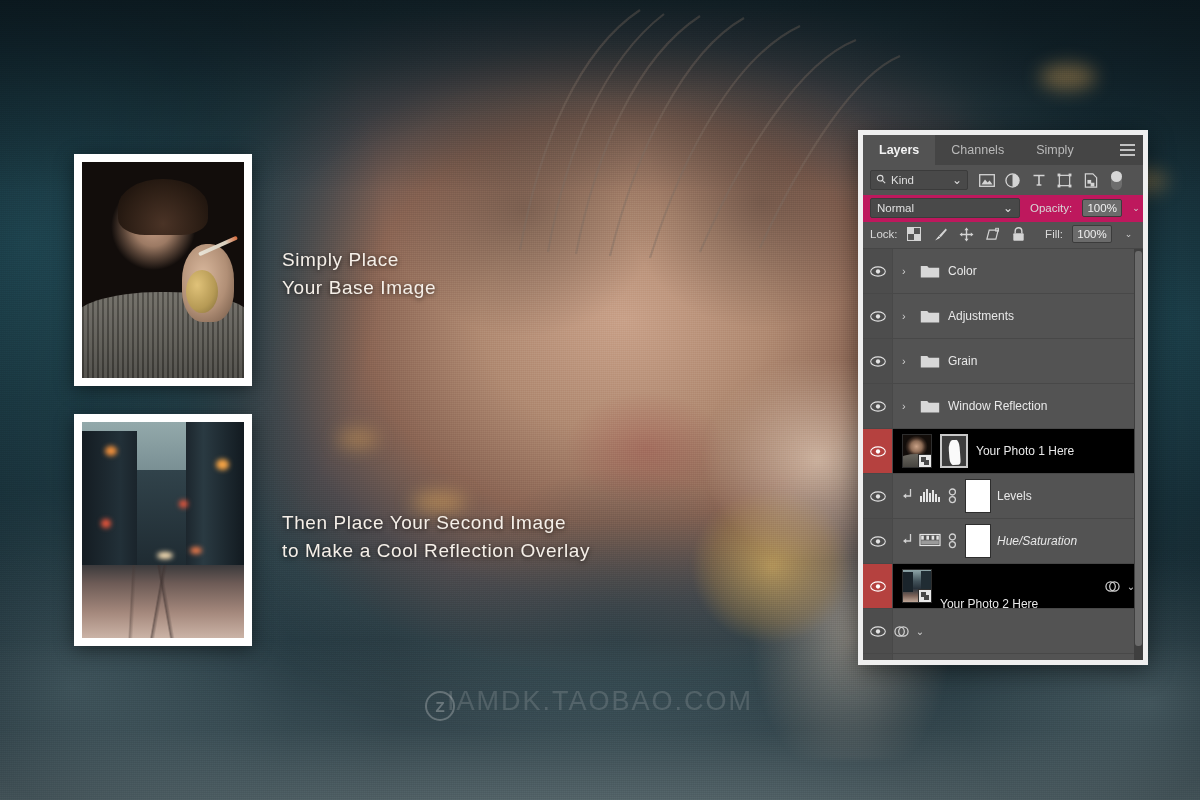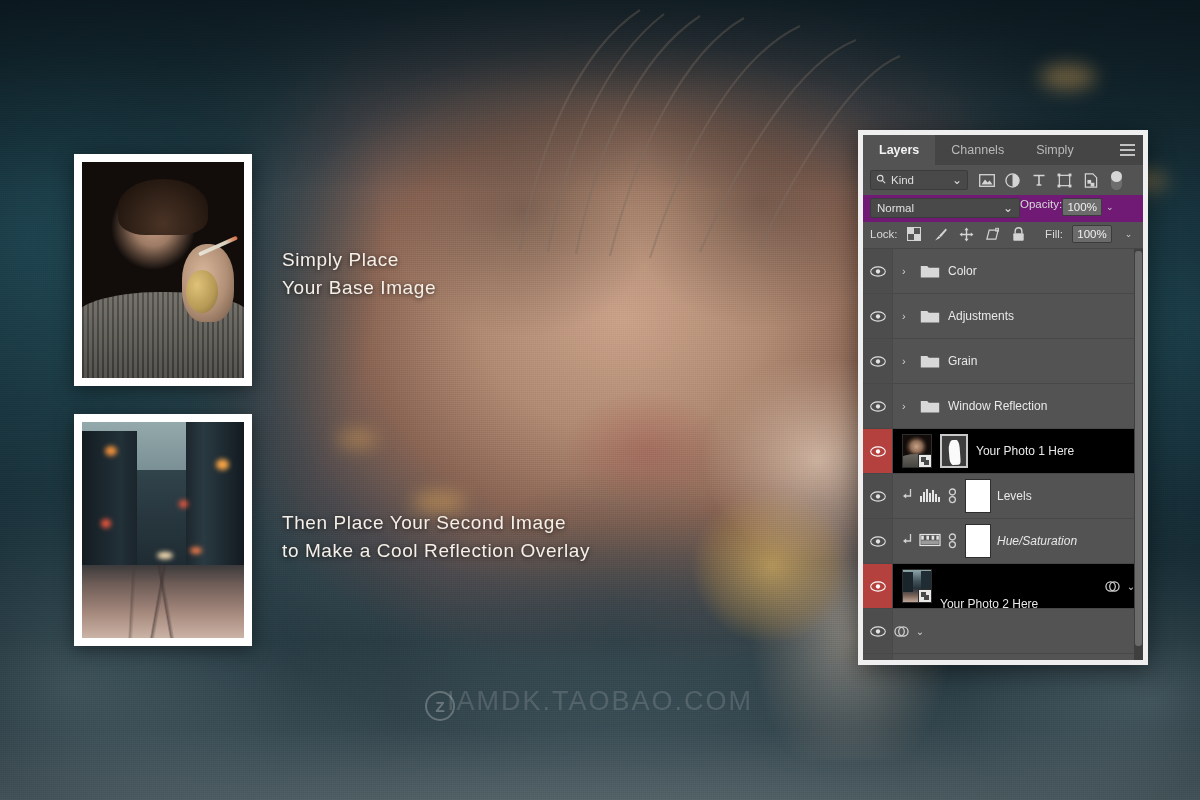--- a/index.html
+++ b/index.html
@@ -259,21 +259,21 @@
   .toggle-pill {
     width: 11px; height: 19px; border-radius: 6px;
     background: #6d6d6d; position: relative; margin-left: 3px;
   }
   .toggle-pill::after {
     content:""; position:absolute; left:0; top:0;
     width:11px; height:11px; border-radius:50%; background:#d6d6d6;
   }
 
   
-  .blendrow { display:flex; padding: 3px 7px 4px; background:#701a75; gap:0; }
+  .blendrow { display:flex; align-items:center; padding: 3px 7px 4px; background:#be185d; gap:10px; }
   .blend-select {
     flex: 0 0 150px; height: 20px;
     background: #494949; border:1px solid #3b3b3b; border-radius:2px;
     display:flex; align-items:center; padding:0 6px;
     font-size: 11.5px; color:#e0e0e0;
   }
   .blend-select .lbl { flex:1; }
   .field-label { font-size: 11.5px; color:#d8d8d8; }
   .num-field {
     height: 18px; min-width: 40px;

